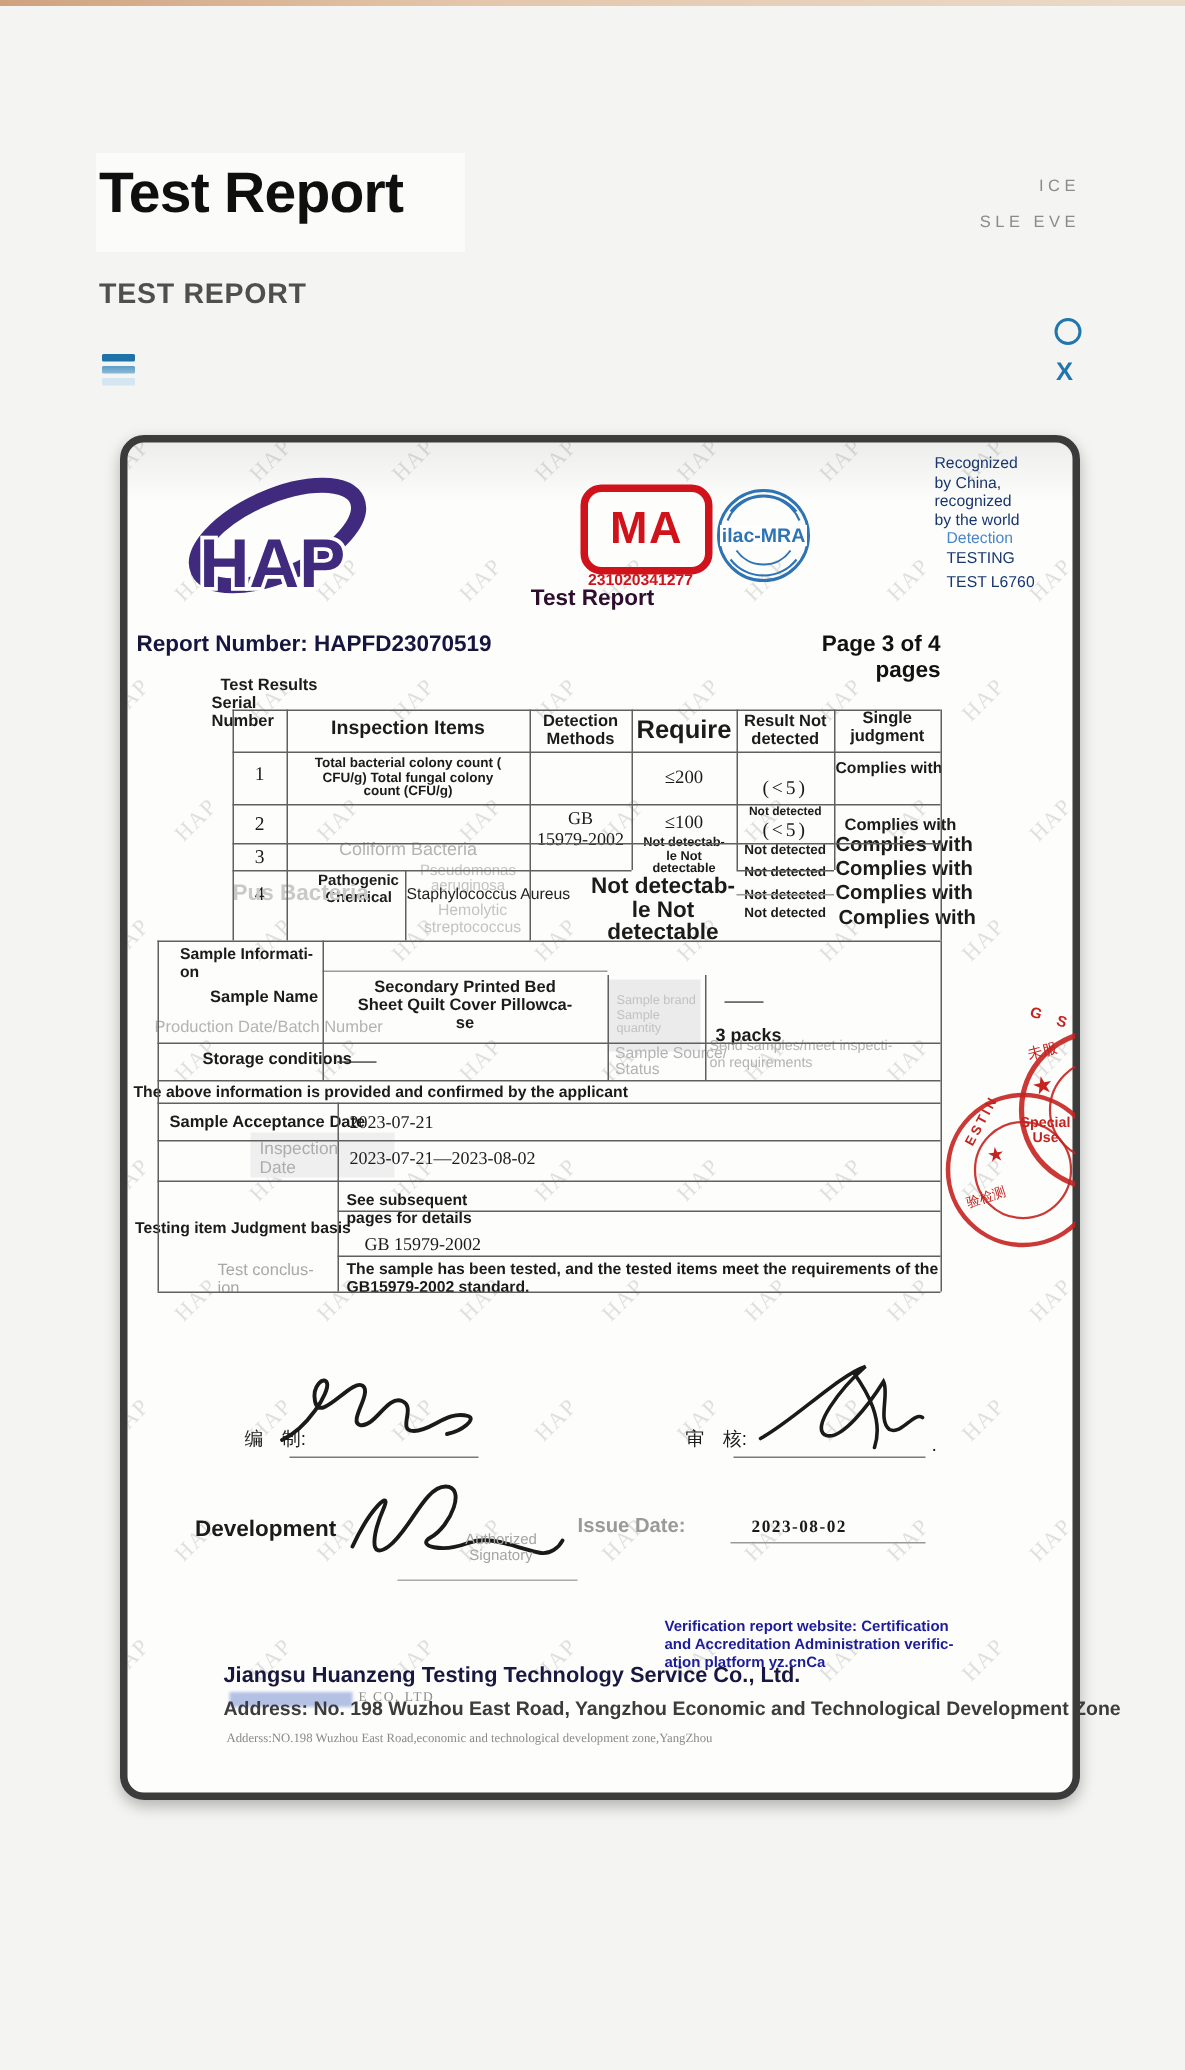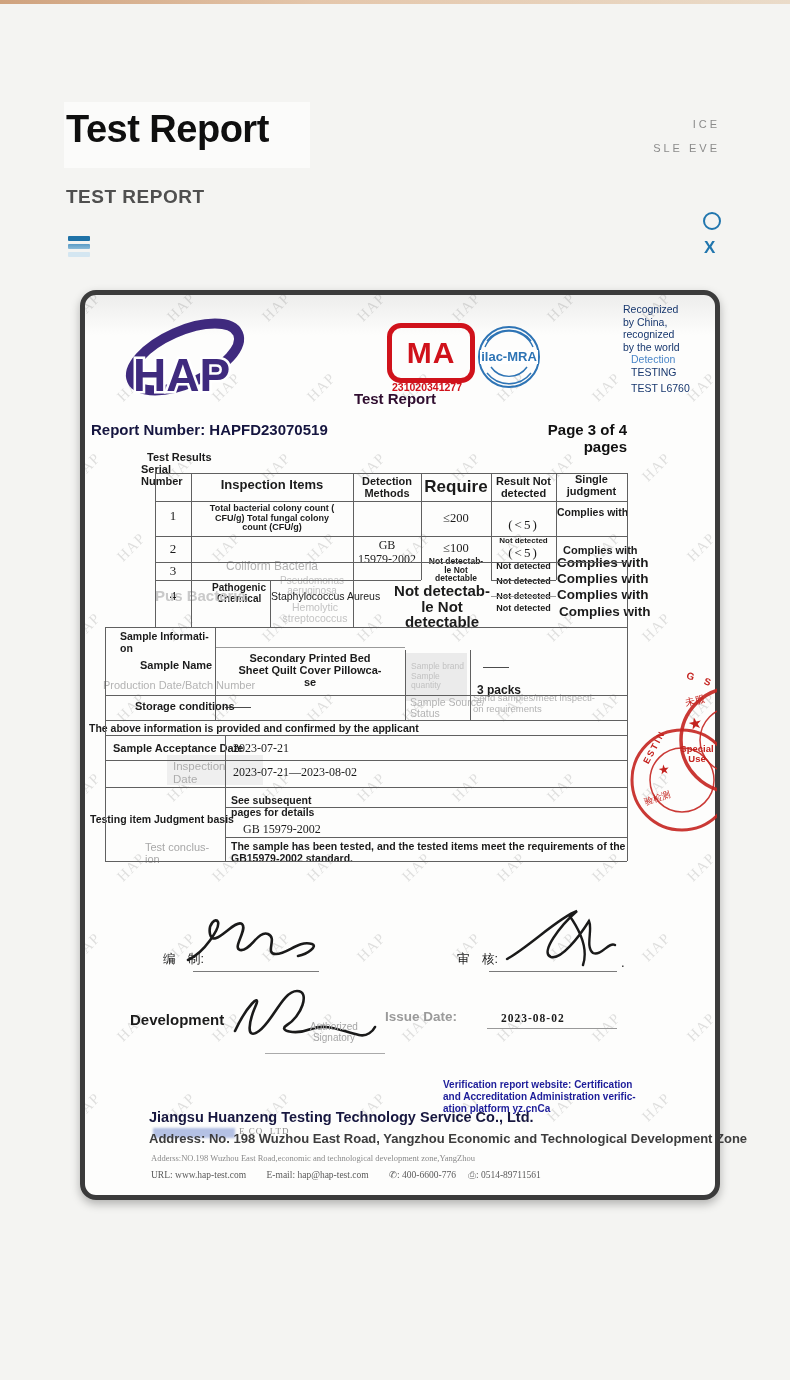--- a/index.html
+++ b/index.html
@@ -339,24 +339,14 @@
     <div class="sig-ul" style="left:402px;top:733px;width:130px;background:#999;"></div>
 
     <div class="abs b nw" style="left:64px;top:814px;font-size:14.5px;color:#17173f;">Jiangsu Huanzeng Testing Technology Service Co., Ltd.</div>
     <div class="abs b pre" style="left:358px;top:784px;font-size:10px;line-height:12px;color:#1c1c99;">Verification report website: Certification
 and Accreditation Administration verific-
 ation platform yz.cnCa</div>
     <div class="smudge" style="left:68px;top:833px;width:82px;height:10px;"></div>
     <div class="abs ser nw" style="left:154px;top:831px;font-size:9px;color:#8d8d8d;letter-spacing:1px;">E CO. LTD</div>
     <div class="abs b nw" style="left:64px;top:836px;font-size:13px;color:#3c3c3c;">Address: No. 198 Wuzhou East Road, Yangzhou Economic and Technological Development Zone</div>
     <div class="abs ser nw" style="left:66px;top:858px;font-size:8.5px;color:#8a8a8a;">Adderss:NO.198 Wuzhou East Road,economic and technological development zone,YangZhou</div>
-    <div class="abs ser nw" style="left:66px;top:874px;font-size:9.5px;color:#5a5a5a;">
-      <span>URL:</span>
-      <span style="margin-right:18px;">www.hap-test.com</span>
-      <span>E-mail:</span>
-      <span style="margin-right:18px;">hap@hap-test.com</span>
-      <span>✆</span>:
-      <span style="margin-right:10px;">400-6600-776</span>
-      <span>⎙</span>:
-      <span>0514-89711561</span>
-    </div>
   </div>
 </div>
 
 </body></html>

